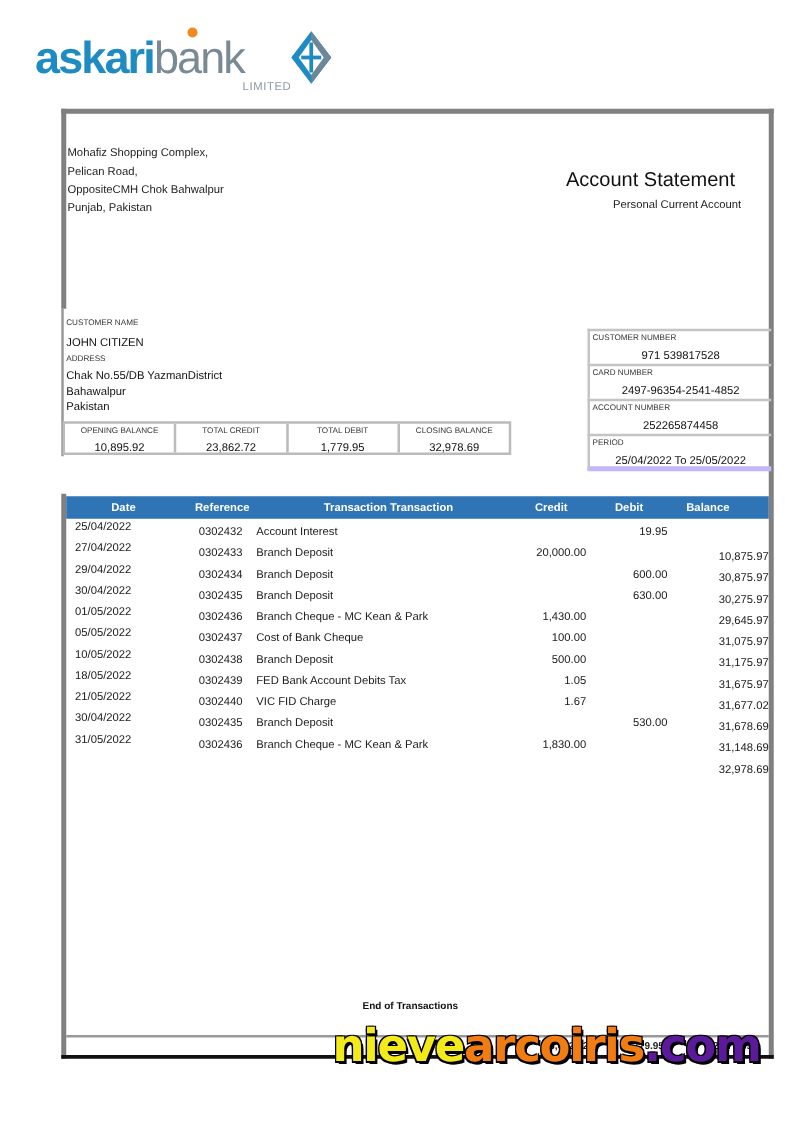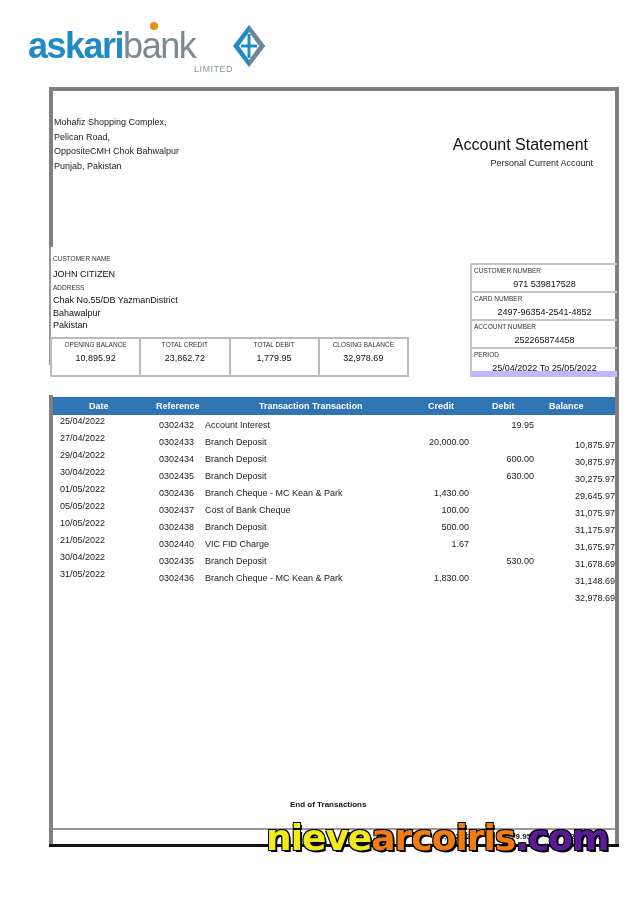--- a/index.html
+++ b/index.html
@@ -22,29 +22,29 @@
 
   .bank-address { position: absolute; left: 54px; top: 115px; font-size: 9px; line-height: 14.6px; color: #222; }
   .statement-title { position: absolute; right: 48px; top: 136px; font-size: 16px; color: #111; text-align: right; }
   .statement-sub { position: absolute; right: 43px; top: 158px; font-size: 9px; color: #222; text-align: right; }
 
   .lbl { font-size: 6.5px; color: #333; text-transform: uppercase; }
   .cust-block { position: absolute; left: 53px; top: 255px; }
   .cust-block .lbl { position: absolute; white-space: nowrap; }
   .cust-block .val { position: absolute; white-space: nowrap; font-size: 9px; color: #111; }
 
-  .summary { position: absolute; left: 50px; top: 337px; width: 359px; height: 40px; border: 2px solid #bbb; display: flex; text-decoration: underline; }
+  .summary { position: absolute; left: 50px; top: 337px; width: 359px; height: 27px; border: 2px solid #bbb; display: flex; text-decoration: underline; }
   .summary .cell { flex: 1; border-right: 2px solid #bbb; position: relative; }
   .summary .cell:last-child { border-right: none; }
   .summary .cell .lbl { position: absolute; top: 2px; left: 0; right: 0; text-align: center; }
   .summary .cell .num { position: absolute; top: 14px; left: 0; right: 0; text-align: center; font-size: 9px; color: #111; }
 
   .right-box { position: absolute; left: 470px; top: 263px; width: 147px; }
   .right-box .row { height: 28px; border: 2px solid #c4c4c4; border-right: none; border-bottom: none; position: relative; }
-  .right-box .row:last-child { border-bottom: 6px solid #c4b5fd; height: 30px; }
+  .right-box .row:last-child { border-bottom: 4px solid #c4b5fd; height: 30px; }
   .right-box .lbl { position: absolute; left: 2px; top: 2px; }
   .right-box .v { position: absolute; left: 0; right: 0; top: 14px; text-align: center; font-size: 9px; color: #111; }
 
   .thead { position: absolute; left: 53px; top: 397px; width: 562px; height: 18px; background: #2f74b5; color: #fff; font-size: 9px; font-weight: bold; }
   .thead span { position: absolute; top: 4px; text-align: right; }
 
   .tbody { position: absolute; left: 53px; top: 415px; width: 562px; }
   .trow { position: relative; height: 17px; font-size: 9px; color: #1a1a1a; }
   .trow span { position: absolute; white-space: nowrap; }
   .c-date { left: 7px; top: 1px; }
@@ -204,20 +204,28 @@
   </div>
   <div class="trow">
     <span class="c-date">10/05/2022</span>
     <span class="c-ref">0302438</span>
     <span class="c-desc">Branch Deposit</span>
     <span class="c-credit">500.00</span>
     <span class="c-debit"></span>
     <span class="c-bal">31,675.97</span>
   </div>
   <div class="trow">
+    <span class="c-date">18/05/2022</span>
+    <span class="c-ref">0302439</span>
+    <span class="c-desc">FED Bank Account Debits Tax</span>
+    <span class="c-credit">1.05</span>
+    <span class="c-debit"></span>
+    <span class="c-bal">31,677.02</span>
+  </div>
+  <div class="trow">
     <span class="c-date">21/05/2022</span>
     <span class="c-ref">0302440</span>
     <span class="c-desc">VIC FID Charge</span>
     <span class="c-credit">1.67</span>
     <span class="c-debit"></span>
     <span class="c-bal">31,678.69</span>
   </div>
   <div class="trow">
     <span class="c-date">30/04/2022</span>
     <span class="c-ref">0302435</span>

